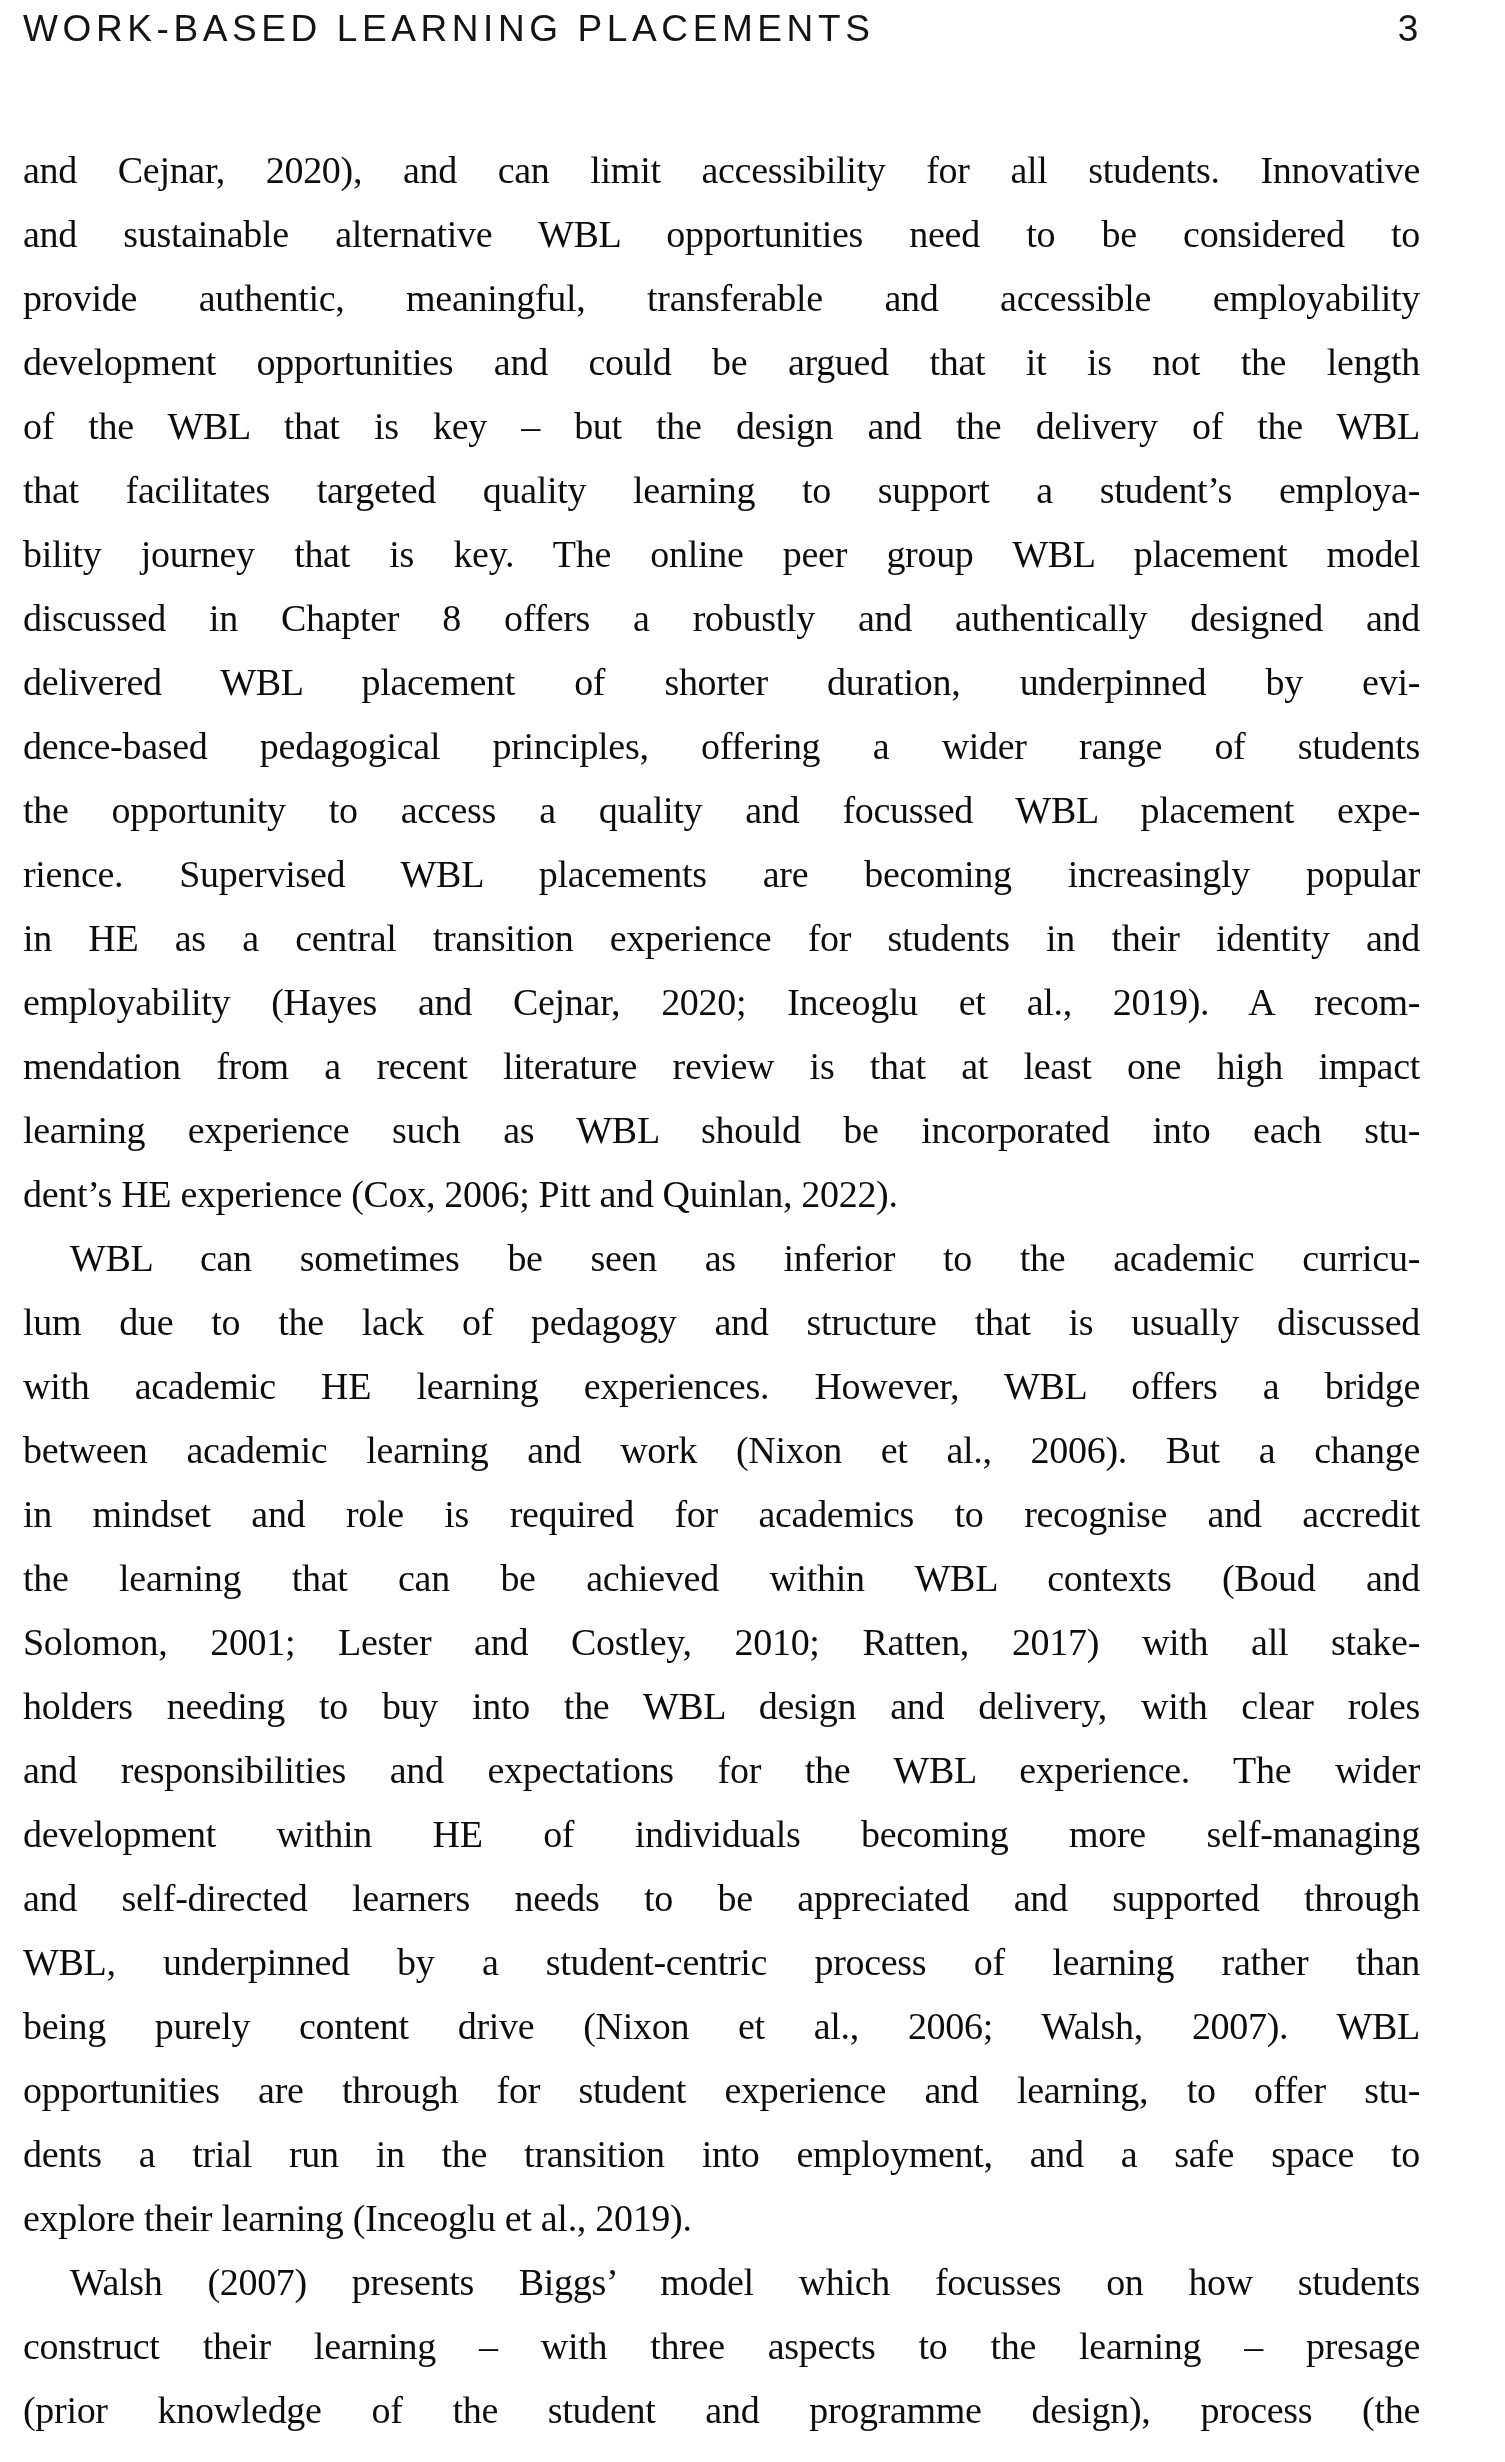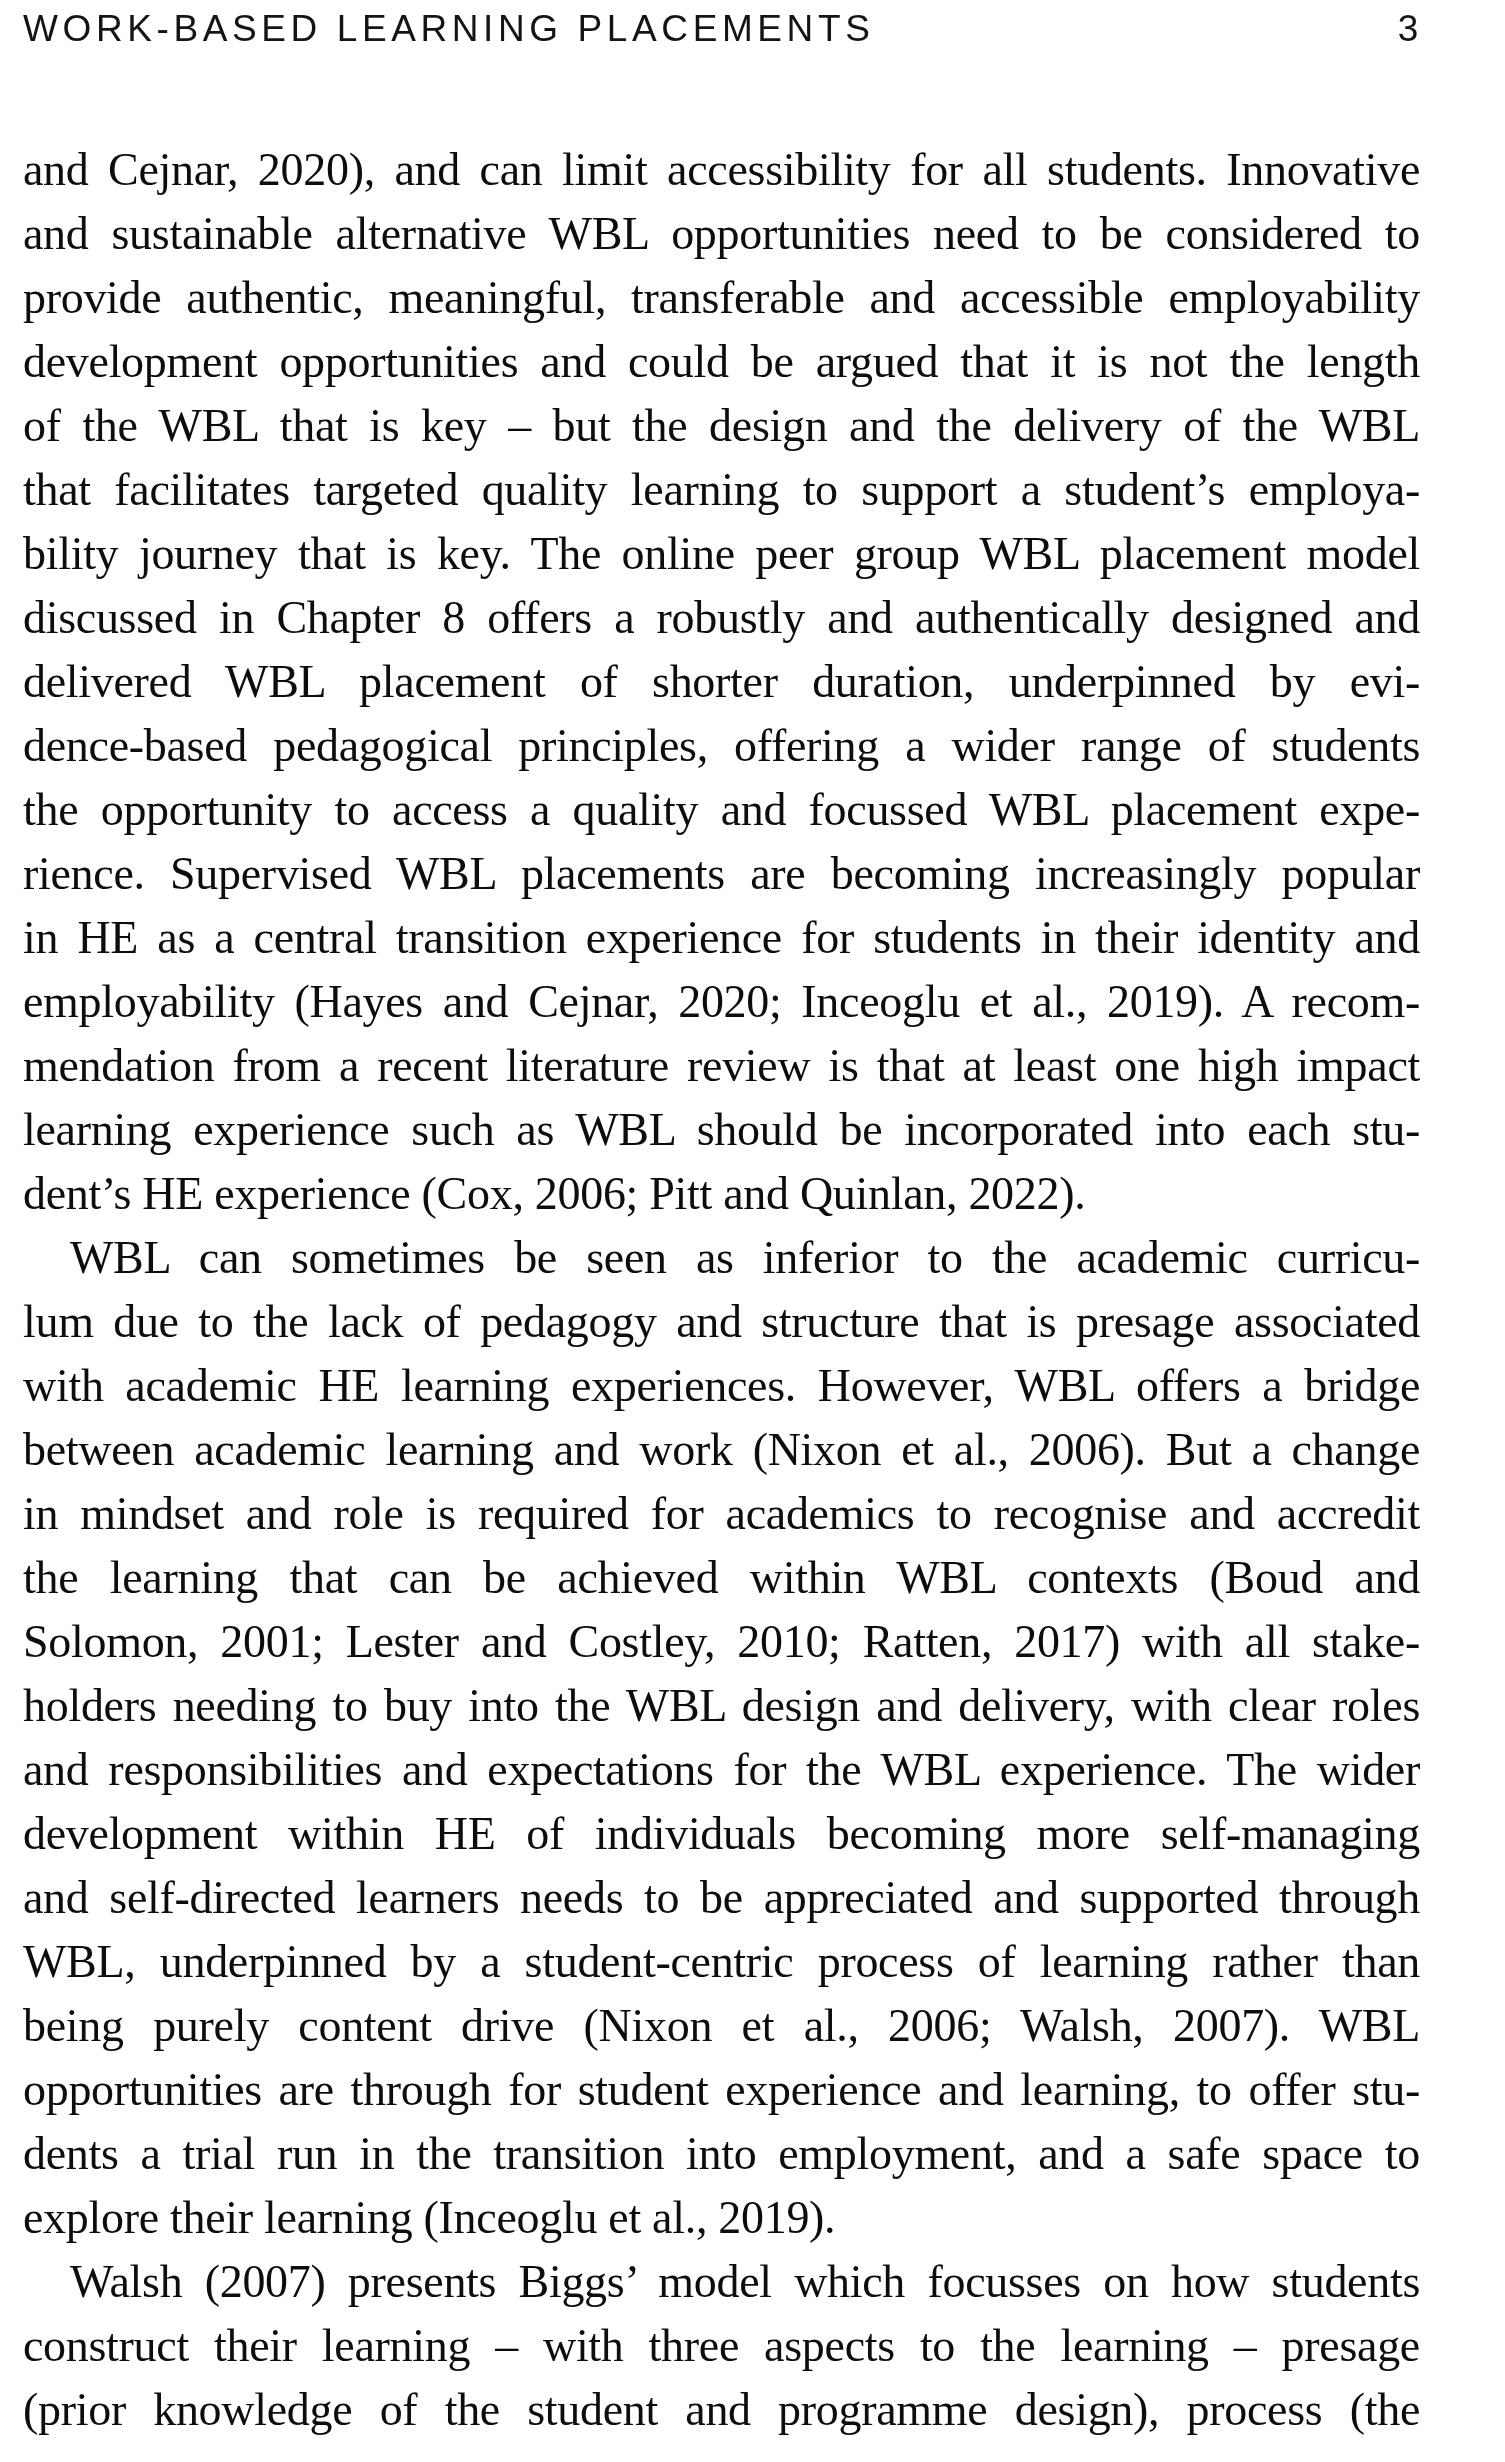--- a/index.html
+++ b/index.html
@@ -49,21 +49,21 @@
   }
   .text-block {
     position: absolute;
     left: 23px;
     top: 138px;
     width: 1397px;
   }
   .line {
     height: 64px;
     line-height: 64px;
-    font-size: 46px;
+    font-size: 38px;
     letter-spacing: -0.3px;
     white-space: normal;
     text-align: justify;
     text-align-last: justify;
     overflow: hidden;
   }
   .line.lastline {
     text-align: left;
     text-align-last: left;
   }
@@ -93,21 +93,21 @@
       <div class="line">delivered WBL placement of shorter duration, underpinned by evi-</div>
       <div class="line">dence-based pedagogical principles, offering a wider range of students</div>
       <div class="line">the opportunity to access a quality and focussed WBL placement expe-</div>
       <div class="line">rience. Supervised WBL placements are becoming increasingly popular</div>
       <div class="line">in HE as a central transition experience for students in their identity and</div>
       <div class="line">employability (Hayes and Cejnar, 2020; Inceoglu et al., 2019). A recom-</div>
       <div class="line">mendation from a recent literature review is that at least one high impact</div>
       <div class="line">learning experience such as WBL should be incorporated into each stu-</div>
       <div class="line lastline">dent’s HE experience (Cox, 2006; Pitt and Quinlan, 2022).</div>
       <div class="line indent">WBL can sometimes be seen as inferior to the academic curricu-</div>
-      <div class="line">lum due to the lack of pedagogy and structure that is presage associated</div>
+      <div class="line">lum due to the lack of pedagogy and structure that is usually discussed</div>
       <div class="line">with academic HE learning experiences. However, WBL offers a bridge</div>
       <div class="line">between academic learning and work (Nixon et al., 2006). But a change</div>
       <div class="line">in mindset and role is required for academics to recognise and accredit</div>
       <div class="line">the learning that can be achieved within WBL contexts (Boud and</div>
       <div class="line">Solomon, 2001; Lester and Costley, 2010; Ratten, 2017) with all stake-</div>
       <div class="line">holders needing to buy into the WBL design and delivery, with clear roles</div>
       <div class="line">and responsibilities and expectations for the WBL experience. The wider</div>
       <div class="line">development within HE of individuals becoming more self-managing</div>
       <div class="line">and self-directed learners needs to be appreciated and supported through</div>
       <div class="line">WBL, underpinned by a student-centric process of learning rather than</div>

